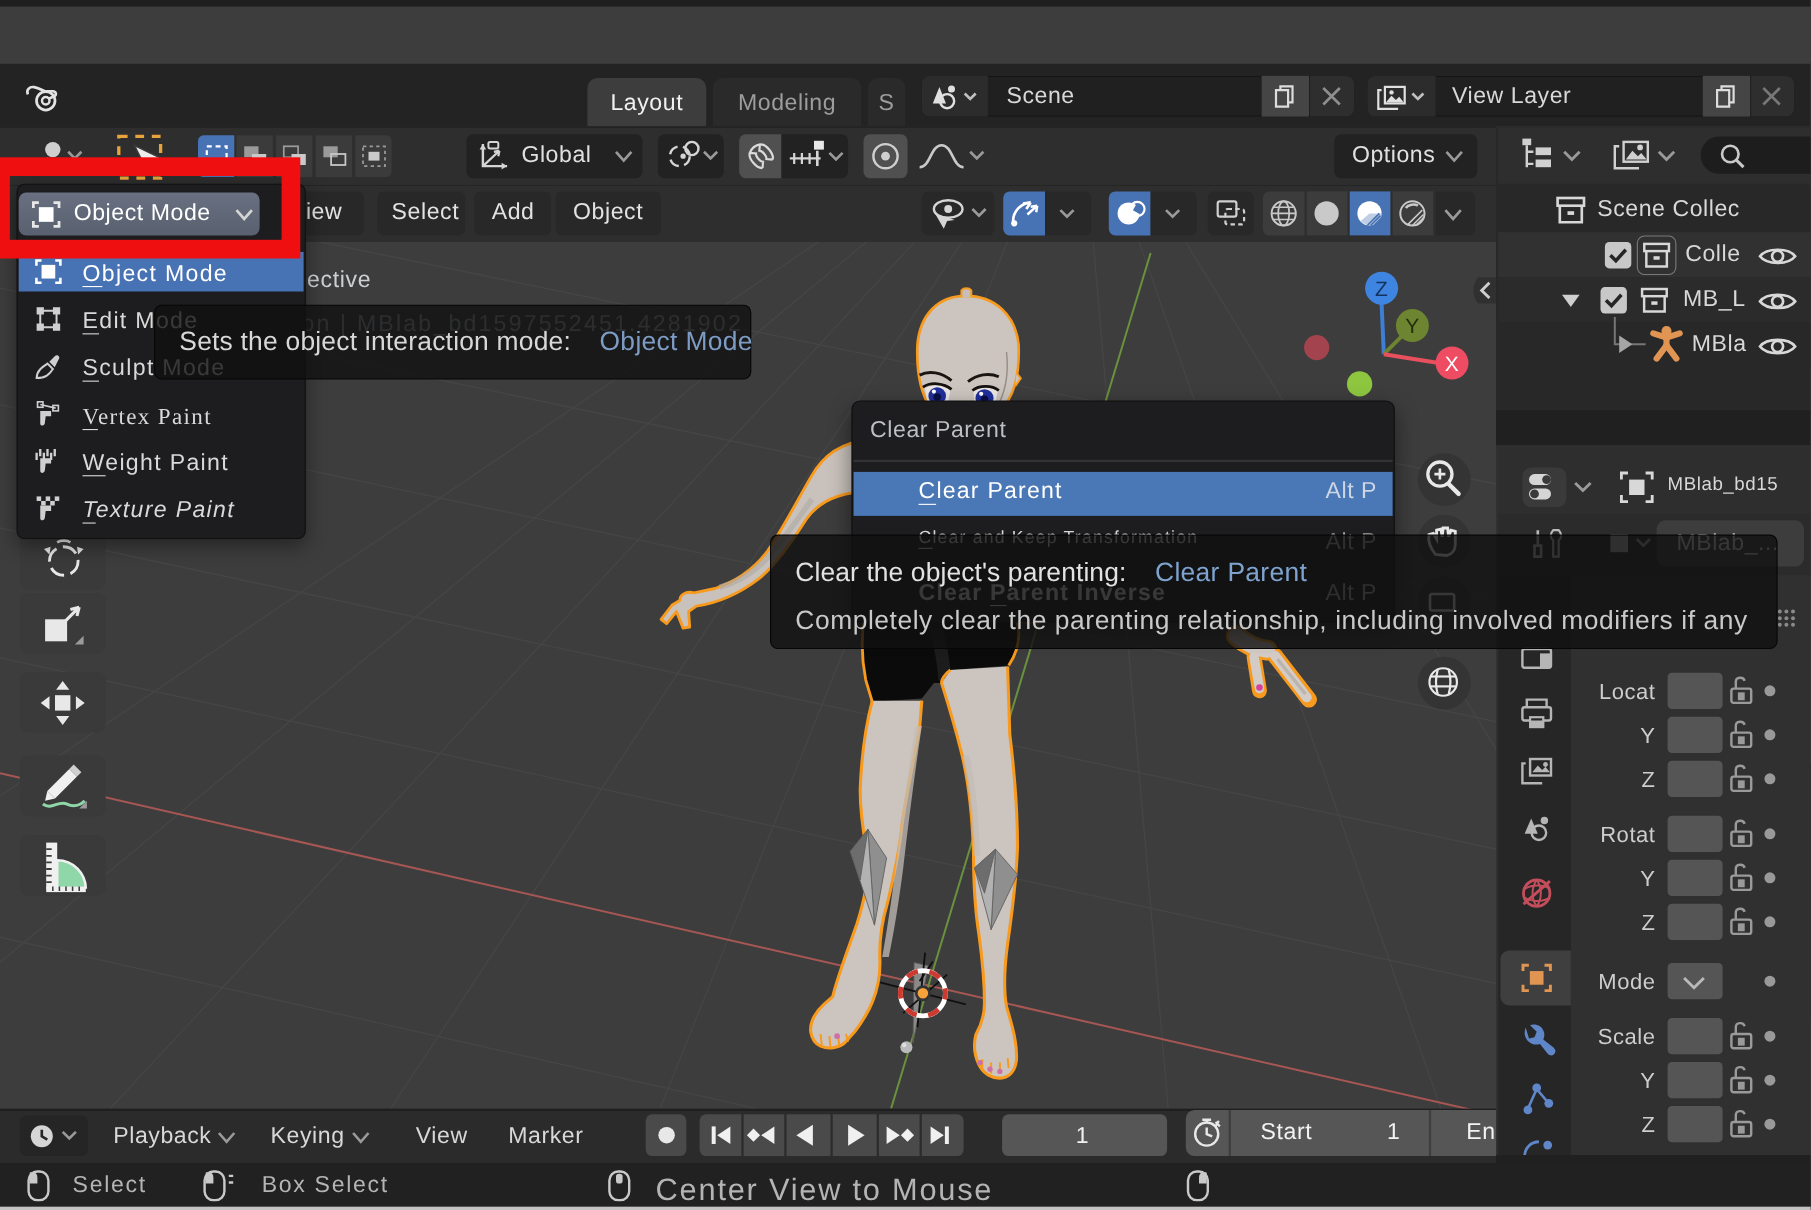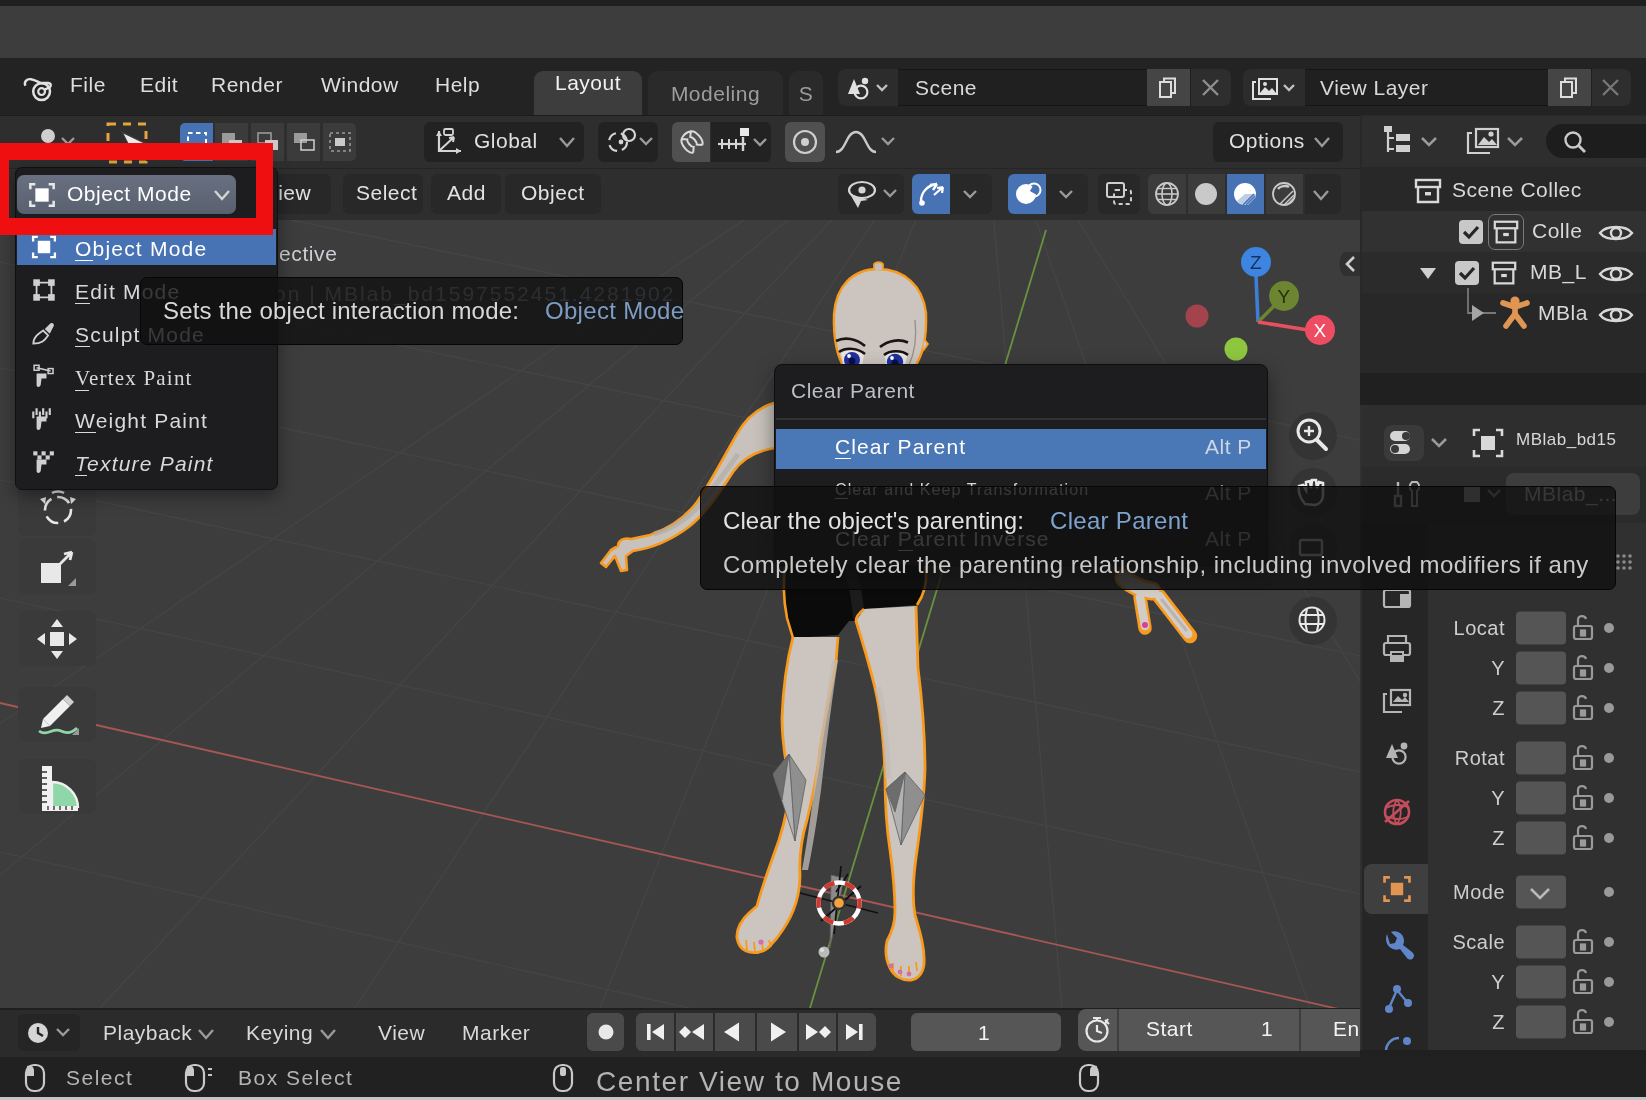--- a/index.html
+++ b/index.html
@@ -13,28 +13,21 @@
 <div id="page">
 
 <div class="abs" style="left:0;top:0;width:1646px;height:6px;background:#1f1f1f;"></div>
 
 <div class="abs" style="left:0;top:58px;width:1646px;height:57px;background:#232323;"></div>
 <svg class="abs" style="left:22px;top:72px;" width="34" height="32" viewBox="0 0 34 32">
   <path d="M 3.4 13.8 C 1.6 10 4.6 6.6 9 7.2 C 12.6 7.7 15.6 9.6 18.8 11 L 26.4 11 C 29.4 11.6 29.6 14.4 27 15.7 L 22.6 17.6" fill="none" stroke="#e2e2e2" stroke-width="2.4" stroke-linejoin="round"></path>
   <circle cx="19.6" cy="19.6" r="8.4" fill="none" stroke="#e2e2e2" stroke-width="2.5"></circle>
   <circle cx="19.6" cy="19.6" r="3.4" fill="none" stroke="#e2e2e2" stroke-width="2.2"></circle>
 </svg>
-<div class="abs" style="left:0;top:58px;width:1646px;height:57px;font-size:21px;color:#dedede;">
-  <span class="abs" style="left:70px;top:15px;">File</span>
-  <span class="abs" style="left:140px;top:15px;">Edit</span>
-  <span class="abs" style="left:211px;top:15px;">Render</span>
-  <span class="abs" style="left:321px;top:15px;">Window</span>
-  <span class="abs" style="left:435px;top:15px;">Help</span>
-</div>
-<div class="abs" style="left:534px;top:71px;width:108px;height:44px;background:#3d3d3d;border-radius:9px 9px 0 0;font-size:21px;color:#f1f1f1;text-align:center;">Layout</div>
+<div class="abs" style="left:534px;top:71px;width:108px;height:44px;background:#3d3d3d;border-radius:9px 9px 0 0;font-size:21px;color:#f1f1f1;text-align:center;padding-top:11px;">Layout</div>
 <div class="abs" style="left:648px;top:71px;width:135px;height:44px;background:#2a2a2a;border-radius:9px 9px 0 0;font-size:21px;color:#9d9d9d;text-align:center;padding-top:11px;">Modeling</div>
 <div class="abs" style="left:789px;top:71px;width:34px;height:44px;background:#2a2a2a;border-radius:9px 9px 0 0;font-size:21px;color:#9d9d9d;text-align:center;padding-top:11px;">S</div>
 
 <div class="abs" style="left:838px;top:69px;width:393px;height:37px;background:#202020;border-radius:7px;border:1px solid #151515;"></div>
 <div class="abs" style="left:838px;top:69px;width:60px;height:37px;background:#2c2c2c;border-radius:7px 0 0 7px;"></div>
 <svg class="abs" style="left:846px;top:75px;" width="44" height="26" viewBox="0 0 44 26">
   <path d="M 8 4 L 14 19 L 2 19 Z" fill="#e0e0e0"></path>
   <circle cx="15" cy="17" r="6.4" fill="none" stroke="#e0e0e0" stroke-width="2.2"></circle>
   <circle cx="19" cy="6" r="3.2" fill="#e0e0e0"></circle>
   <path d="M 31 10 L 36 15 L 41 10" fill="none" stroke="#c0c0c0" stroke-width="2.4"></path>
@@ -876,21 +869,21 @@
   <div class="abs" style="left:-8px;top:143px;width:281px;height:92px;border:17px solid #ef0e10;"></div>
 
   <div class="abs" style="left:774px;top:364px;width:494px;height:202px;background:#1d1d1f;border:1px solid #0e0e0e;border-radius:8px;box-shadow:0 8px 20px rgba(0,0,0,0.45);"></div>
   <div class="abs" style="left:791px;top:379px;font-size:21px;color:#bcbfc3;">Clear Parent</div>
   <div class="abs" style="left:776px;top:418px;width:490px;height:1.6px;background:#323234;"></div>
   <div class="abs" style="left:776px;top:429px;width:490px;height:40px;background:#4a77b5;"></div>
   <div class="abs" style="left:835px;top:435px;font-size:21px;color:#ffffff;letter-spacing:1.1px;"><span style="border-bottom:1.6px solid #fff;">C</span>lear Parent</div>
   <div class="abs" style="left:1205px;top:435px;font-size:21px;color:#ccd6e4;">Alt P</div>
   <div class="abs" style="left:835px;top:481px;font-size:16px;color:#d8d8d8;letter-spacing:1.1px;"><span style="border-bottom:1.6px solid #d8d8d8;">C</span>lear and Keep Transformation</div>
   <div class="abs" style="left:1205px;top:481px;font-size:21px;color:#a5a5a5;">Alt P</div>
-  <div class="abs" style="left:835px;top:527px;font-size:21px;color:#d8d8d8;letter-spacing:1.1px;">Clear <span style="border-bottom:1.6px solid #d8d8d8;">P</span>arent Inverse</div>
+  <div class="abs" style="left:835px;top:527px;font-size:21px;color:#d8d8d8;letter-spacing:1.1px;font-weight:bold;">Clear <span style="border-bottom:1.6px solid #d8d8d8;">P</span>arent Inverse</div>
   <div class="abs" style="left:1205px;top:527px;font-size:21px;color:#a5a5a5;">Alt P</div>
 
   <div class="abs" style="left:140px;top:277px;width:543px;height:68px;background:rgba(16,16,16,0.8);border:1px solid #060606;border-radius:7px;"></div>
   <div class="abs" style="left:163px;top:297px;font-size:24px;color:#d8d8d8;letter-spacing:0.2px;">Sets the object interaction mode:</div>
   <div class="abs" style="left:545px;top:297px;font-size:24px;color:#7d9cc4;letter-spacing:0.3px;">Object Mode</div>
 
   <div class="abs" style="left:700px;top:486px;width:916px;height:104px;background:rgba(16,16,16,0.8);border:1px solid #060606;border-radius:7px;"></div>
   <div class="abs" style="left:723px;top:507px;font-size:24px;color:#e2e2e2;letter-spacing:0.1px;">Clear the object's parenting:</div>
   <div class="abs" style="left:1050px;top:507px;font-size:24px;color:#7fa3cf;letter-spacing:0.3px;">Clear Parent</div>
   <div class="abs" style="left:723px;top:551px;font-size:24px;color:#c9c9c9;letter-spacing:0.5px;">Completely clear the parenting relationship, including involved modifiers if any</div>

